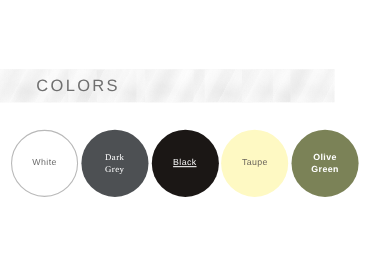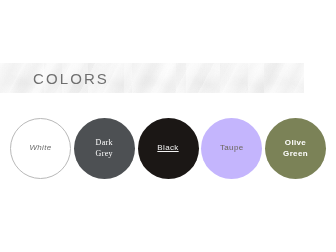--- a/index.html
+++ b/index.html
@@ -87,29 +87,29 @@
     line-height: 1.32;
     text-align: center;
     white-space: pre-line;
     padding: 0 4px;
   }
 
   .swatch-white {
     background: #ffffff;
     border: 1px solid #b9b9b9;
   }
-  .swatch-white .swatch-label { color: #6d6d6d; font-style: italic; }
+  .swatch-white .swatch-label { color: #6d6d6d; }
 
   .swatch-darkgrey { background: #4d5053; }
   .swatch-darkgrey .swatch-label { color: #ffffff; font-family: Liberation Serif, serif; }
 
   .swatch-black { background: #1b1715; }
   .swatch-black .swatch-label { color: #f2f2f2; text-decoration: underline; }
 
-  .swatch-taupe { background: #c4b5fd; }
+  .swatch-taupe { background: #fef9c3; }
   .swatch-taupe .swatch-label { color: #6b665c; }
 
   .swatch-olive { background: #7b8257; }
   .swatch-olive .swatch-label { color: #ffffff; font-weight: bold; }
 </style>
 </head>
 <body>
 
 <div class="page">
 

